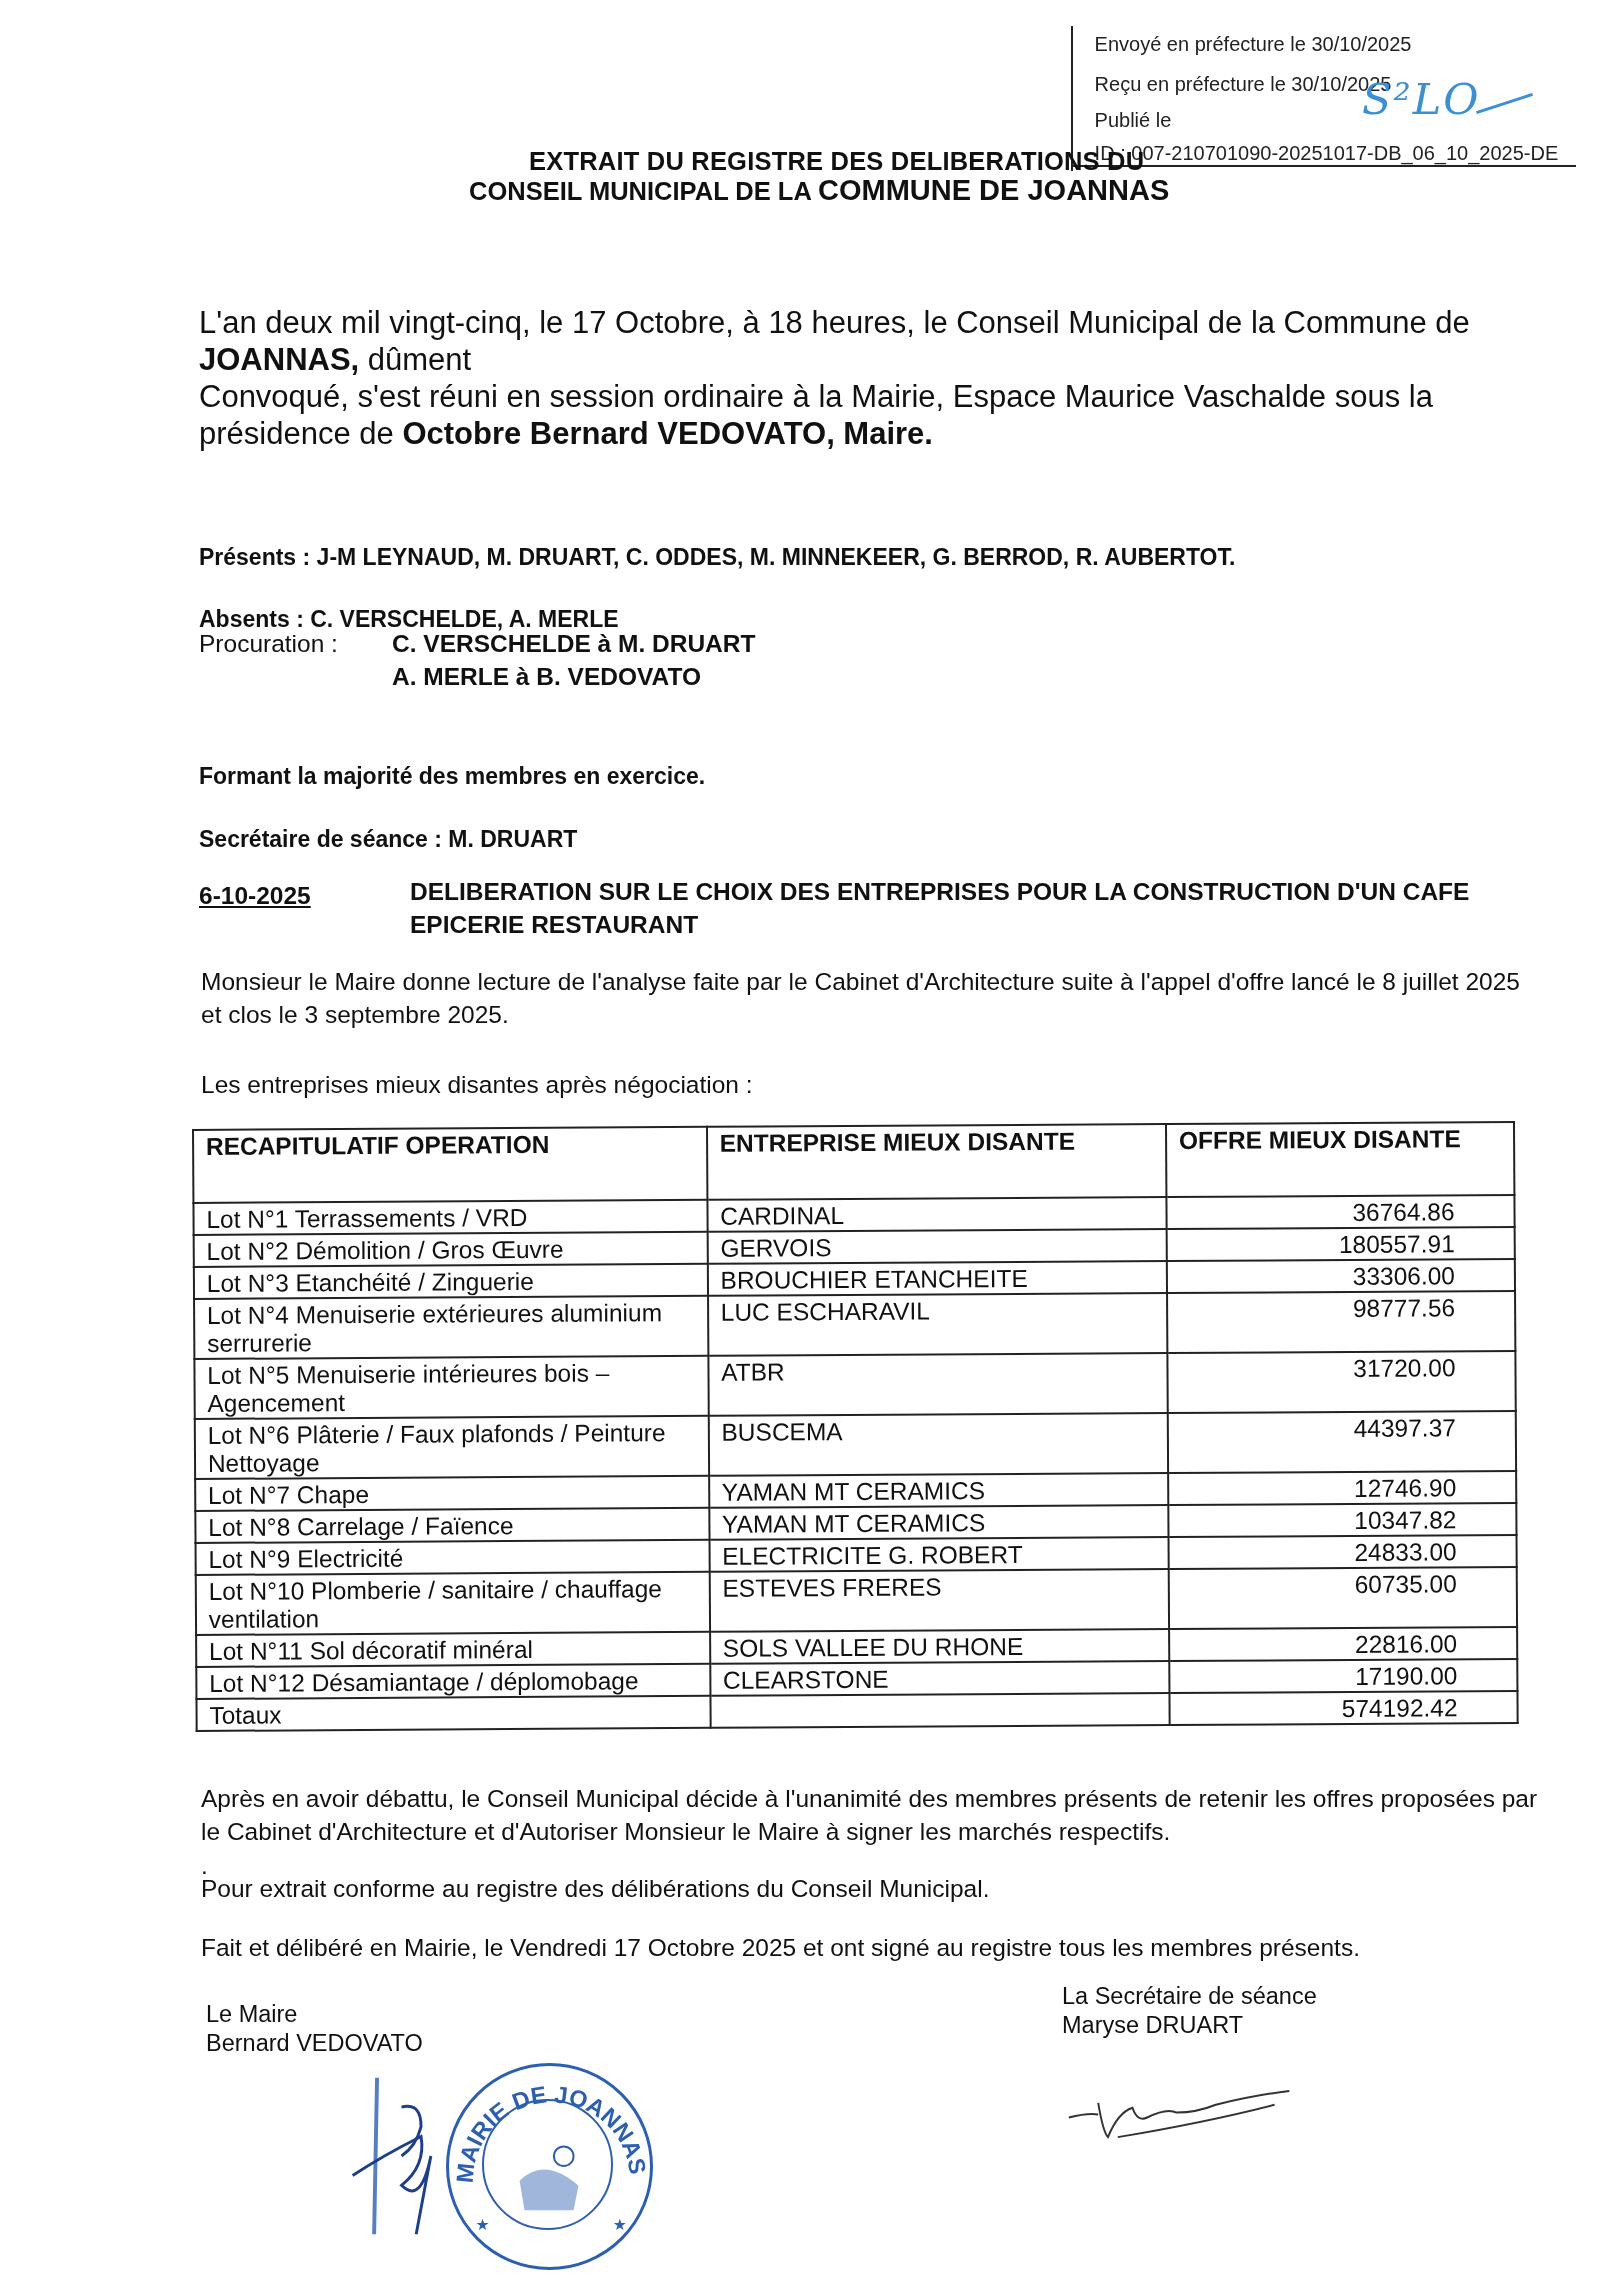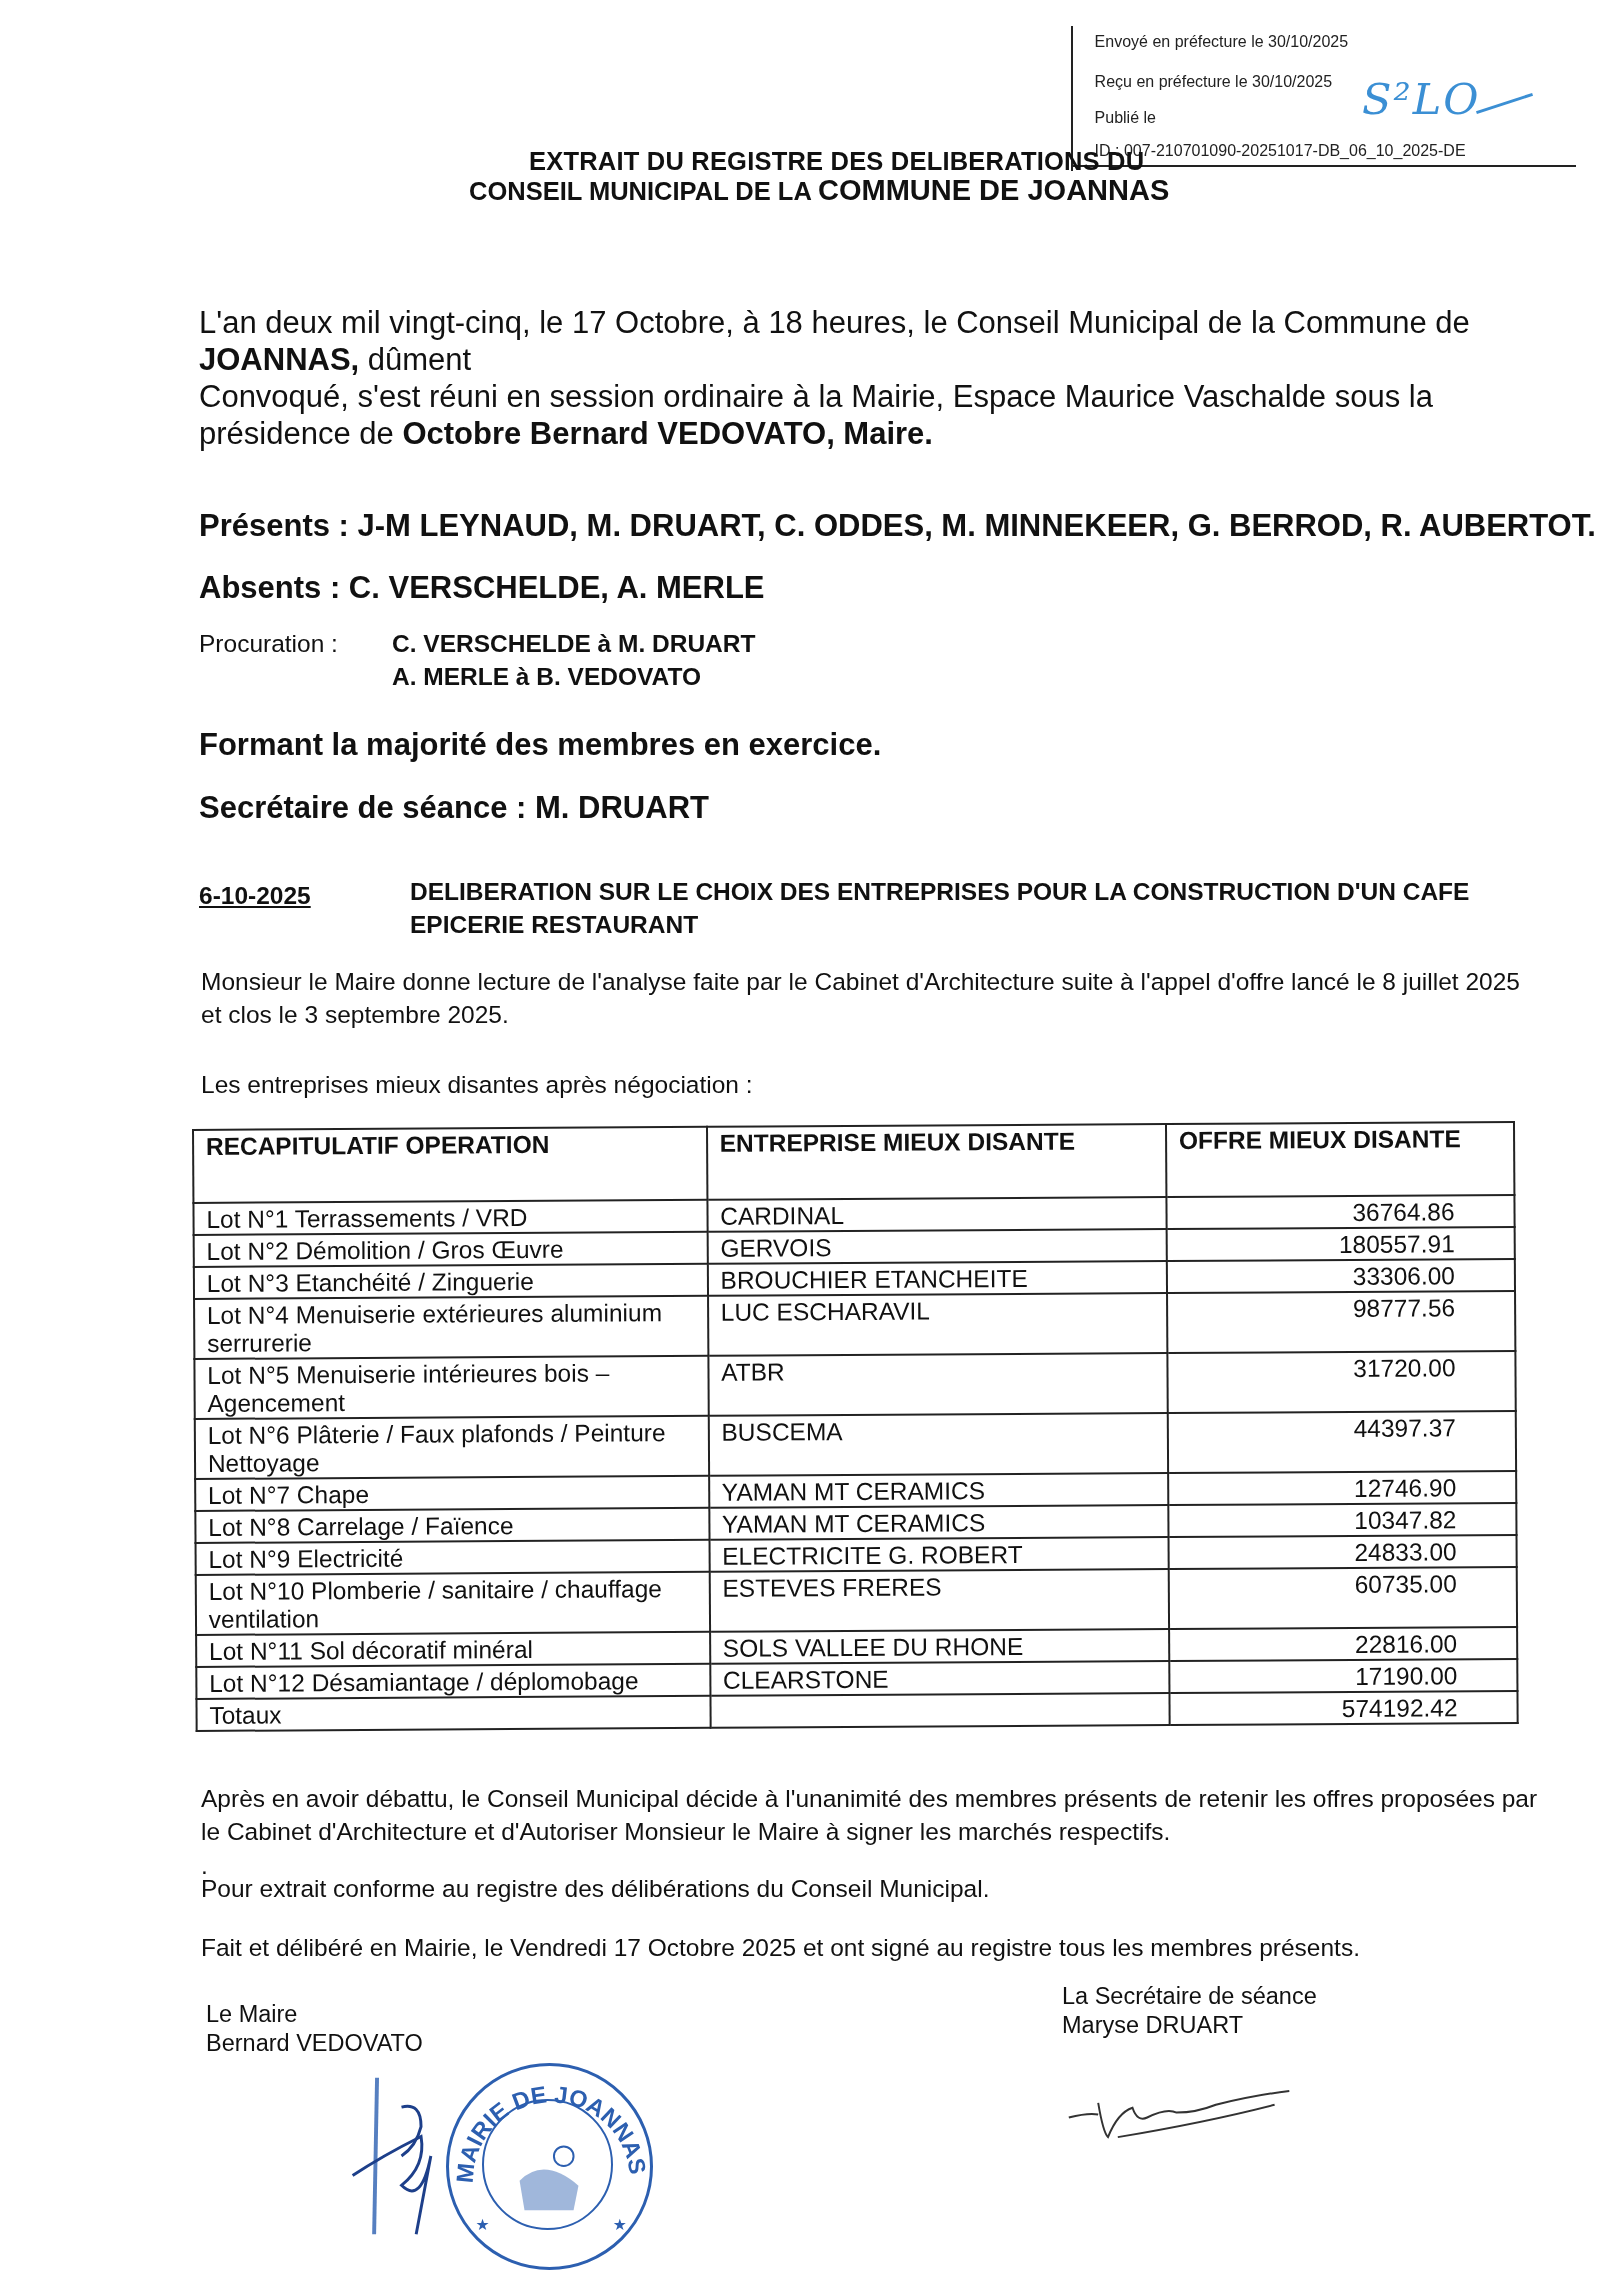--- a/index.html
+++ b/index.html
@@ -2,32 +2,32 @@
 <html><head>
 <meta charset="utf-8">
 <style>
   html, body { margin:0; padding:0; background:#ffffff; }
   body { width:1621px; height:2292px; position:relative; overflow:hidden;
          font-family:"Liberation Sans", sans-serif; color:#111; }
   .abs { position:absolute; }
   
   .pref { left:1071px; top:25.5px; width:510px; height:145px;
           border-left:2px solid #222; }
-  .pref .line { position:absolute; left:21.6px; font-size:16px; color:#222; white-space:nowrap; }
+  .pref .line { position:absolute; left:21.6px; font-size:20px; color:#222; white-space:nowrap; }
   .pref .rule { position:absolute; left:-2px; top:139px; width:505px; height:2px; background:#222; }
   .slo { position:absolute; left:1362px; top:74px; font-family:"DejaVu Serif", serif; font-style:italic;
          font-size:43px; color:#3b8fd4; letter-spacing:2px; }
   .slo .tail { display:inline-block; width:59px; height:2.9px; background:#3b8fd4;
                transform:rotate(-18deg); vertical-align:middle; margin-left:-5.9px; }
   .title1 { left:529px; top:147px; font-weight:bold; font-size:25.5px; letter-spacing:0.2px; }
   .title2 { left:469px; top:174px; font-weight:bold; font-size:25.5px; }
   .title2 .big { font-size:29px; }
   .intro { left:199px; top:304px; width:1333px; font-size:31px; line-height:37px; }
   .intro b { font-weight:bold; }
-  .meta { left:199px; font-size:31px; font-weight:bold; white-space:nowrap; }
+  .meta { left:199px; font-size:23px; font-weight:bold; white-space:nowrap;margin-top:36px; }
   .proc-label { left:199px; top:630px; font-size:24.5px; font-weight:normal; }
   .proc-val { left:392px; font-size:24.5px; font-weight:bold; }
   .delib-no { left:199px; top:882px; font-size:24.5px; font-weight:bold; text-decoration:underline; }
   .delib-title { left:410px; top:875px; width:1147px; font-size:24.5px; font-weight:bold; line-height:33px; }
   .para { left:201px; width:1343px; font-size:24.5px; line-height:33px; }
   
   table.recap { position:absolute; left:192px; top:1129px; width:1323px; border-collapse:collapse;
                 font-size:24.5px; transform:rotate(-0.35deg); transform-origin:left top; }
   table.recap td, table.recap th { border:2px solid #222; padding:2px 11.8px 0 11.8px; vertical-align:top; }
   table.recap th { font-weight:bold; text-align:left; height:69px; font-size:24.5px; }

